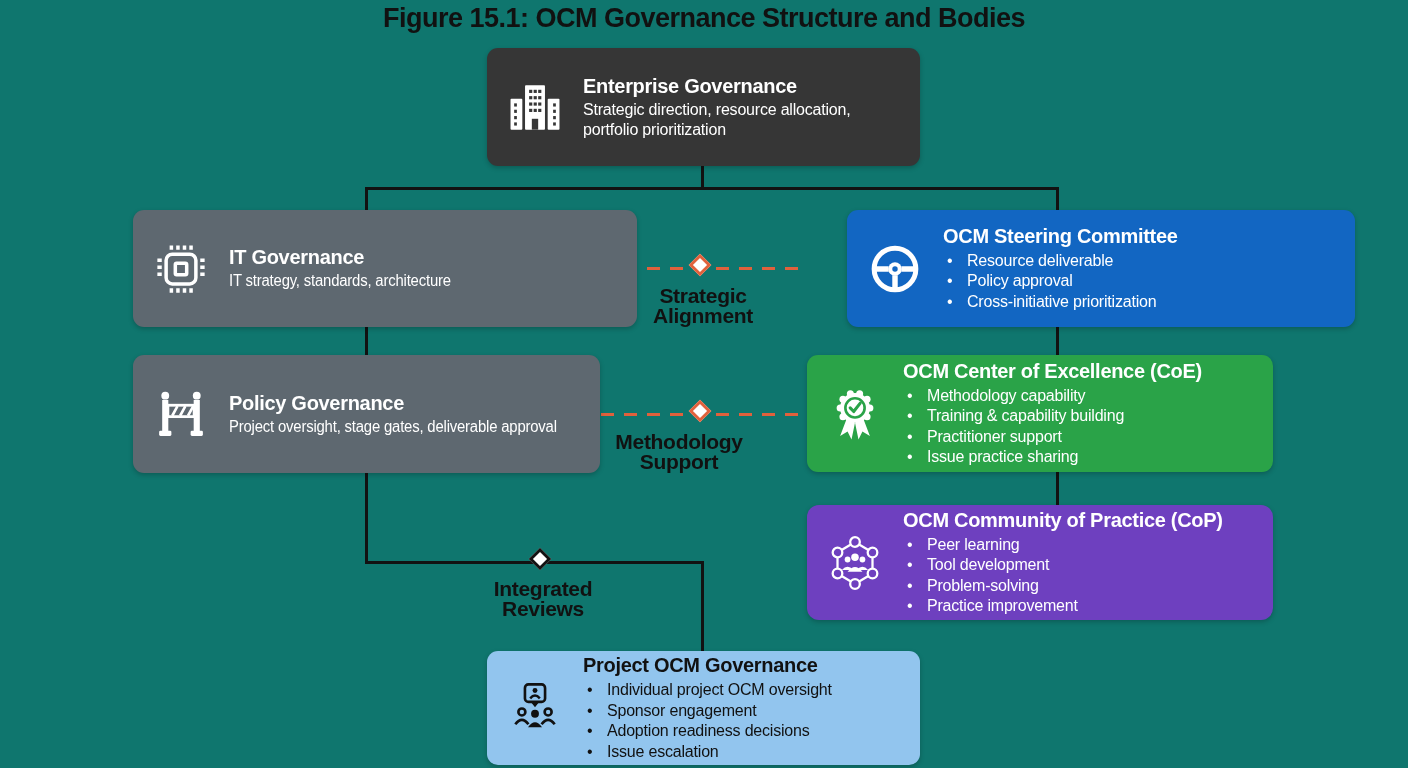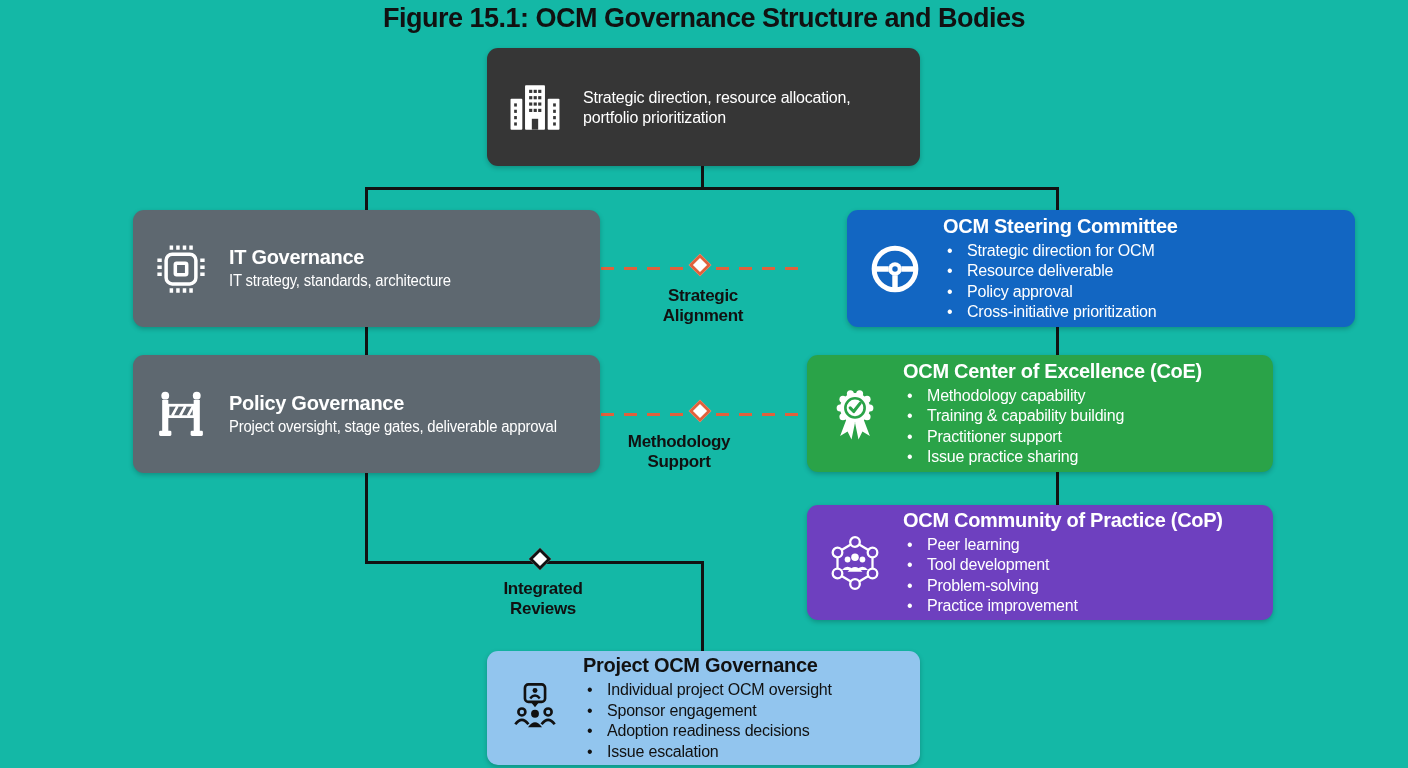--- a/index.html
+++ b/index.html
@@ -3,21 +3,21 @@
 <meta charset="utf-8">
 <style>
   :root{
     --dark:#363636; --gray:#5e6870; --blue:#1266c2; --green:#2aa348;
     --purple:#6e40bf; --lightblue:#92c5ee; --orange:#e0613c; --line:#121212;
     --ink:#111111;
   }
   *{margin:0;padding:0;box-sizing:border-box;}
   html,body{background:#fff;}
   .canvas{
-    position:relative;width:1408px;height:768px;background:#14b8a6;
+    position:relative;width:1408px;height:768px;background:#0f766e;
     overflow:hidden;font-family:"Liberation Sans",sans-serif;color:#fff;
   }
   .fig-title{
     position:absolute;top:3px;left:0;width:100%;text-align:center;
     font-size:27px;font-weight:bold;color:var(--ink);letter-spacing:-.5px;
   }
   
   .line{position:absolute;background:var(--line);}
   .line.v{width:3px;}
   .line.h{height:3px;}
@@ -25,21 +25,21 @@
     position:absolute;height:3px;
     background:repeating-linear-gradient(90deg,var(--orange) 0 13px,transparent 13px 23px);
   }
   .diamond{
     position:absolute;width:16px;height:16px;background:#fff;
     border:3px solid var(--line);transform:rotate(45deg);
   }
   .diamond.orange{border-color:var(--orange);}
   .conn-label{
     position:absolute;width:170px;text-align:center;color:var(--ink);
-    font-size:17px;font-weight:bold;line-height:20px;letter-spacing:-.3px;
+    font-size:21px;font-weight:bold;line-height:20px;letter-spacing:-.3px;
   }
   .conn-label span{display:block;}
   
   .node{
     position:absolute;border-radius:11px;display:flex;align-items:center;
     padding:8px 8px 8px 18px;box-shadow:0 2px 5px rgba(0,0,0,.22);
   }
   .node .icon{flex:0 0 60px;display:flex;align-items:center;justify-content:center;margin-right:18px;}
   .node-text{flex:1;min-width:0;}
   .node-title{font-size:20px;font-weight:bold;letter-spacing:-.3px;white-space:nowrap;}
@@ -48,21 +48,21 @@
   .bullets{list-style:none;margin-top:3px;}
   .bullets li{
     font-size:16px;line-height:20.5px;letter-spacing:-.2px;white-space:nowrap;
     padding-left:4px;
   }
   .bullets li::before{content:"•";display:inline-block;width:20px;}
   .node.dark{background:var(--dark);}
   .node.gray{background:var(--gray);}
   .node.blue{background:var(--blue);}
   .node.green{background:var(--green);}
-  .node.purple{background:var(--purple);}
+  .node.purple{background:var(--purple);border-radius:12px;}
   .node.lightblue{background:var(--lightblue);color:#111;}
   .node.lightblue .node-title{color:#111;}
 </style>
 </head>
 <body>
 
 <div class="canvas">
 
   <h1 class="fig-title">Figure 15.1: OCM Governance Structure and Bodies</h1>
 
@@ -124,25 +124,26 @@
             <rect x="9" y="42" width="3" height="3.5"></rect>
             <rect x="9" y="49" width="3" height="3.5"></rect>
           <rect x="52" y="28" width="3" height="3.5"></rect>
             <rect x="52" y="35" width="3" height="3.5"></rect>
             <rect x="52" y="42" width="3" height="3.5"></rect>
             <rect x="52" y="49" width="3" height="3.5"></rect>
         </g>
       </svg>
     </span>
     <div class="node-text">
+      <div class="node-title">Enterprise Governance</div>
       <div class="node-desc" style="max-width:315px;">Strategic direction, resource allocation, portfolio prioritization</div>
     </div>
   </div>
 
-  <div class="node gray" style="left:133px;top:210px;width:467px;height:117px;">
+  <div class="node gray" style="left:133px;top:210px;width:504px;height:117px;">
     <span class="icon">
       <svg viewBox="0 0 64 64" width="56" height="56" fill="none" stroke="#fff" stroke-width="4">
         <rect x="15" y="15" width="34" height="34" rx="7"></rect>
         <rect x="25.5" y="25.5" width="13" height="13" rx="1.5"></rect>
         <path d="M21 5v5 M28.5 5v5 M36 5v5 M43.5 5v5"></path>
         <path d="M21 54v5 M28.5 54v5 M36 54v5 M43.5 54v5"></path>
         <path d="M5 22h5 M5 30h5 M5 38h5"></path>
         <path d="M54 22h5 M54 30h5 M54 38h5"></path>
       </svg>
     </span>
@@ -178,21 +179,20 @@
       <svg viewBox="0 0 64 64" width="58" height="58" fill="none" stroke="#fff">
         <circle cx="32" cy="32" r="23" stroke-width="5.5"></circle>
         <circle cx="32" cy="32" r="7.5" fill="#fff" stroke="none"></circle>
         <circle cx="32" cy="32" r="3" fill="#1266c2" stroke="none"></circle>
         <path d="M10 32 H25 M39 32 H54 M32 39 V54" stroke-width="6"></path>
       </svg>
     </span>
     <div class="node-text">
       <div class="node-title">OCM Steering Committee</div>
       <ul class="bullets">
-        <li>Strategic direction for OCM</li>
         <li>Resource deliverable</li>
         <li>Policy approval</li>
         <li>Cross-initiative prioritization</li>
       </ul>
     </div>
   </div>
 
   <div class="node green" style="left:807px;top:355px;width:466px;height:117px;">
     <span class="icon">
       <svg viewBox="0 0 64 64" width="56" height="56">

